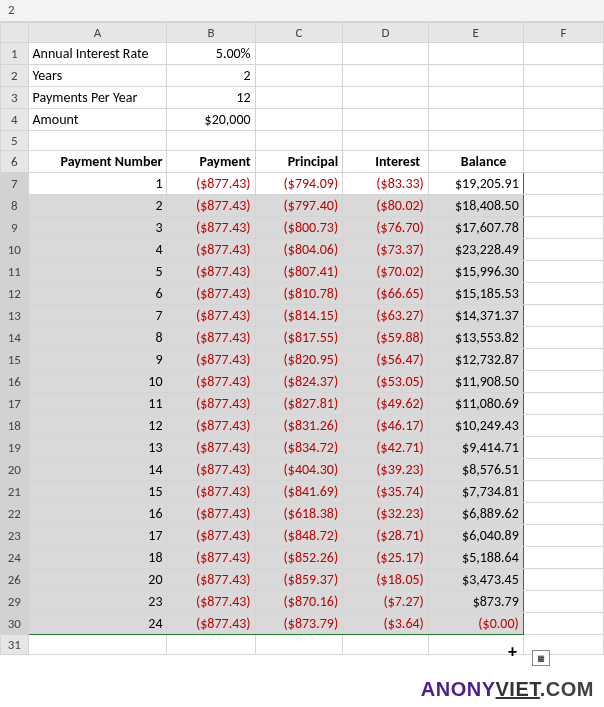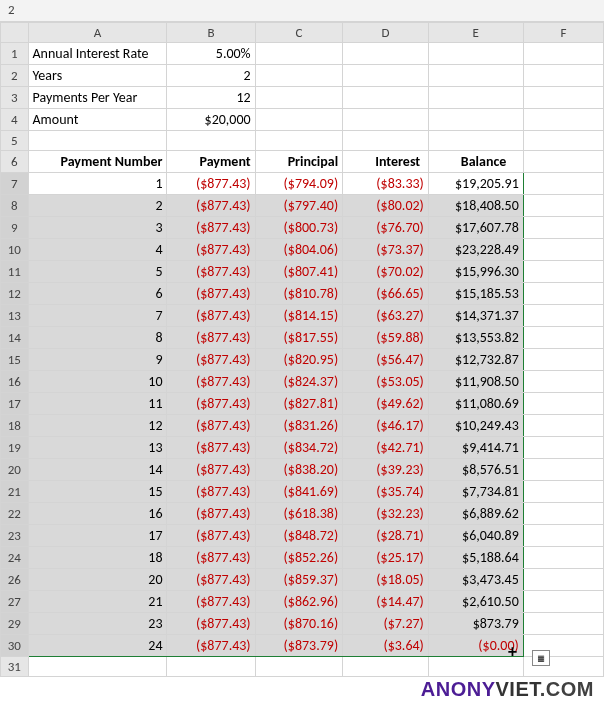--- a/index.html
+++ b/index.html
@@ -25,21 +25,21 @@
 .sel-range .cell.in-range { background: #d9d9d9; }
 .sel-border-top { border-top: 1.5px solid #1e7e34; }
 .sel-border-bottom { border-bottom: 1.5px solid #1e7e34; }
 .sel-border-left { border-left: 1.5px solid #1e7e34; }
 .sel-border-right { border-right: 1.5px solid #1e7e34; }
 .active-cell { background: #fff !important; }
 .fill-cursor { position: absolute; font-size: 18px; color: #000; font-weight: bold; pointer-events: none; }
 .autofill-btn { position: absolute; width: 18px; height: 16px; background: #fff; border: 1px solid #888; font-size: 8px; display:flex; align-items:center; justify-content:center;}
 .watermark { position: absolute; right: 10px; bottom: 6px; font-family: Arial Black, Arial, sans-serif; font-size: 20px; font-weight: 900; letter-spacing: 0.5px; }
 .wm-a { color: #4c1d95; }
-.wm-b { color: #333; }
+.wm-b { color: #333; text-decoration: underline; }
 .wm-c { color: #404040; }
 </style>
 </head>
 <body>
 
 <div class="formula-bar"><span>2</span></div>
 
 <div class="grid" id="grid">
     <div class="row">
       <div class="cell corner"></div>
@@ -218,21 +218,21 @@
       <div class="cell col-b ta-r neg in-range">($877.43)</div>
       <div class="cell col-c ta-r neg in-range">($834.72)</div>
       <div class="cell col-d ta-r neg in-range">($42.71)</div>
       <div class="cell col-e ta-r in-range sel-border-right">$9,414.71</div>
       <div class="cell col-f ta-l"></div>
     </div>
     <div class="row sel-range">
       <div class="cell rowhdr active">20</div>
       <div class="cell col-a ta-r in-range sel-border-left">14</div>
       <div class="cell col-b ta-r neg in-range">($877.43)</div>
-      <div class="cell col-c ta-r neg in-range">($838.20)</div>
+      <div class="cell col-c ta-r neg in-range">($404.30)</div>
       <div class="cell col-d ta-r neg in-range">($39.23)</div>
       <div class="cell col-e ta-r in-range sel-border-right">$8,576.51</div>
       <div class="cell col-f ta-l"></div>
     </div>
     <div class="row sel-range">
       <div class="cell rowhdr active">21</div>
       <div class="cell col-a ta-r in-range sel-border-left">15</div>
       <div class="cell col-b ta-r neg in-range">($877.43)</div>
       <div class="cell col-c ta-r neg in-range">($841.69)</div>
       <div class="cell col-d ta-r neg in-range">($35.74)</div>
@@ -266,29 +266,20 @@
       <div class="cell col-e ta-r in-range sel-border-right">$5,188.64</div>
       <div class="cell col-f ta-l"></div>
     </div>
     <div class="row sel-range">
       <div class="cell rowhdr active">26</div>
       <div class="cell col-a ta-r in-range sel-border-left">20</div>
       <div class="cell col-b ta-r neg in-range">($877.43)</div>
       <div class="cell col-c ta-r neg in-range">($859.37)</div>
       <div class="cell col-d ta-r neg in-range">($18.05)</div>
       <div class="cell col-e ta-r in-range sel-border-right">$3,473.45</div>
-      <div class="cell col-f ta-l"></div>
-    </div>
-    <div class="row sel-range">
-      <div class="cell rowhdr active">27</div>
-      <div class="cell col-a ta-r in-range sel-border-left">21</div>
-      <div class="cell col-b ta-r neg in-range">($877.43)</div>
-      <div class="cell col-c ta-r neg in-range">($862.96)</div>
-      <div class="cell col-d ta-r neg in-range">($14.47)</div>
-      <div class="cell col-e ta-r in-range sel-border-right">$2,610.50</div>
       <div class="cell col-f ta-l"></div>
     </div>
     <div class="row sel-range">
       <div class="cell rowhdr active">29</div>
       <div class="cell col-a ta-r in-range sel-border-left">23</div>
       <div class="cell col-b ta-r neg in-range">($877.43)</div>
       <div class="cell col-c ta-r neg in-range">($870.16)</div>
       <div class="cell col-d ta-r neg in-range">($7.27)</div>
       <div class="cell col-e ta-r in-range sel-border-right">$873.79</div>
       <div class="cell col-f ta-l"></div>

